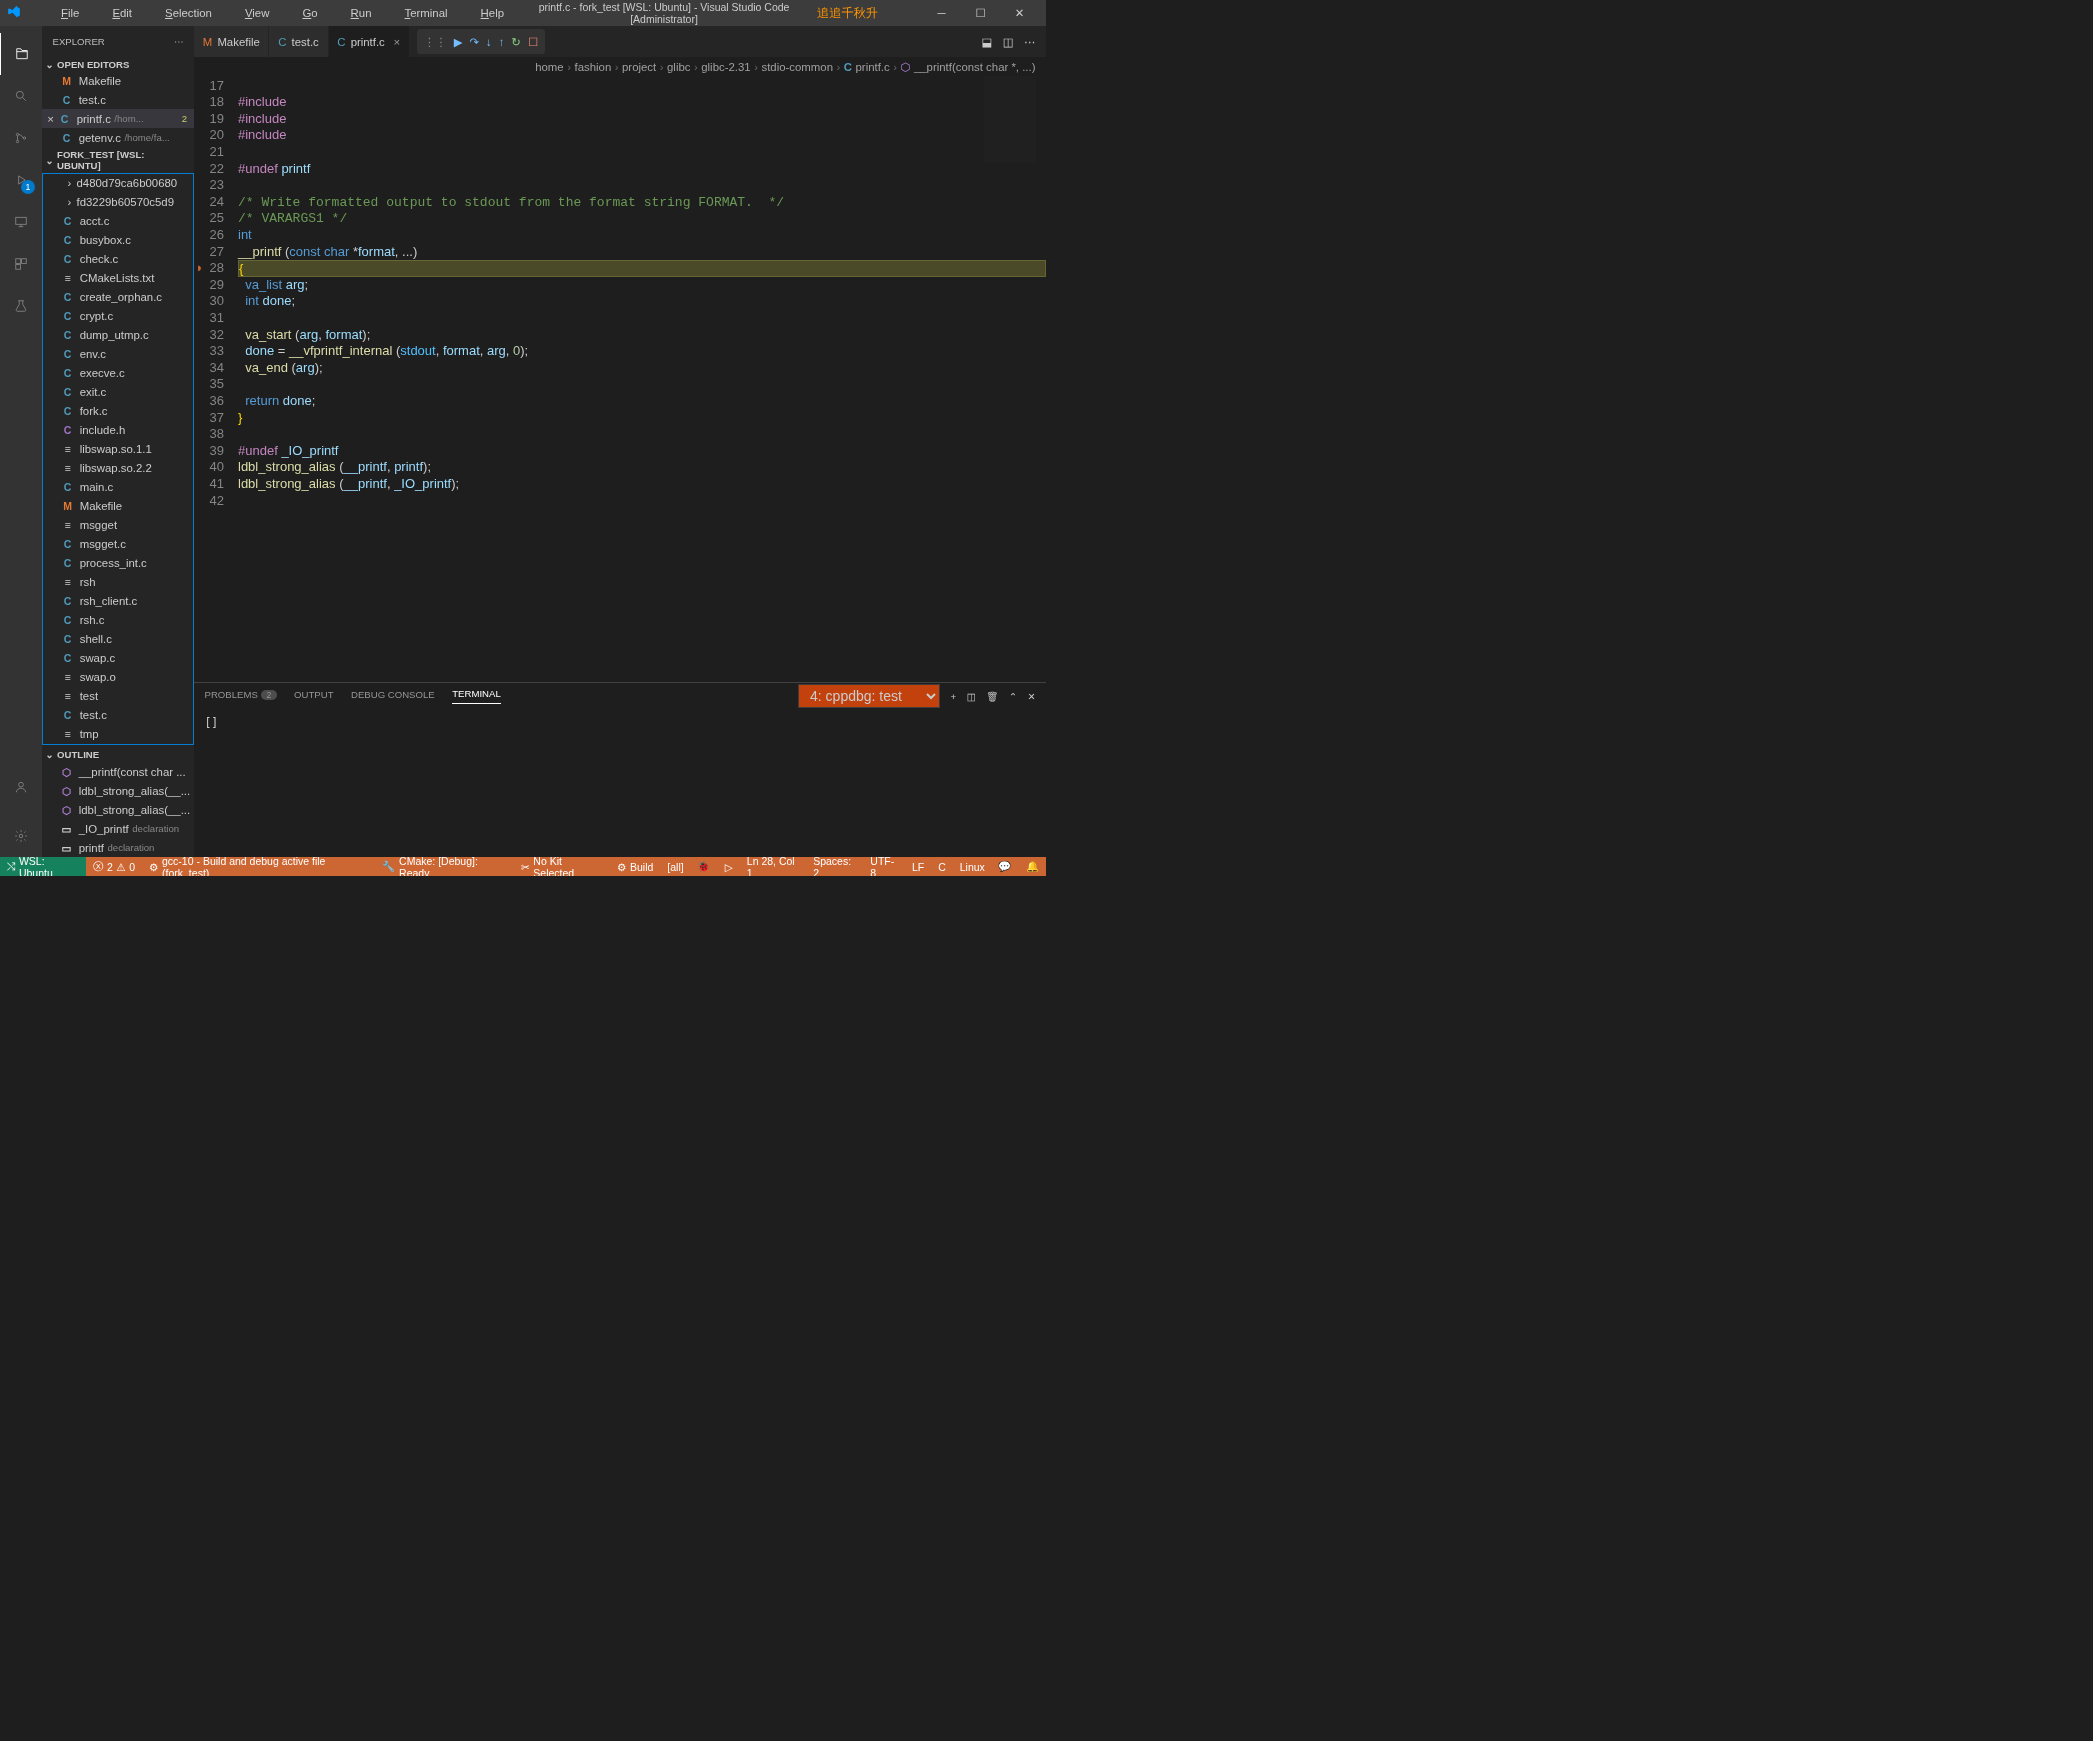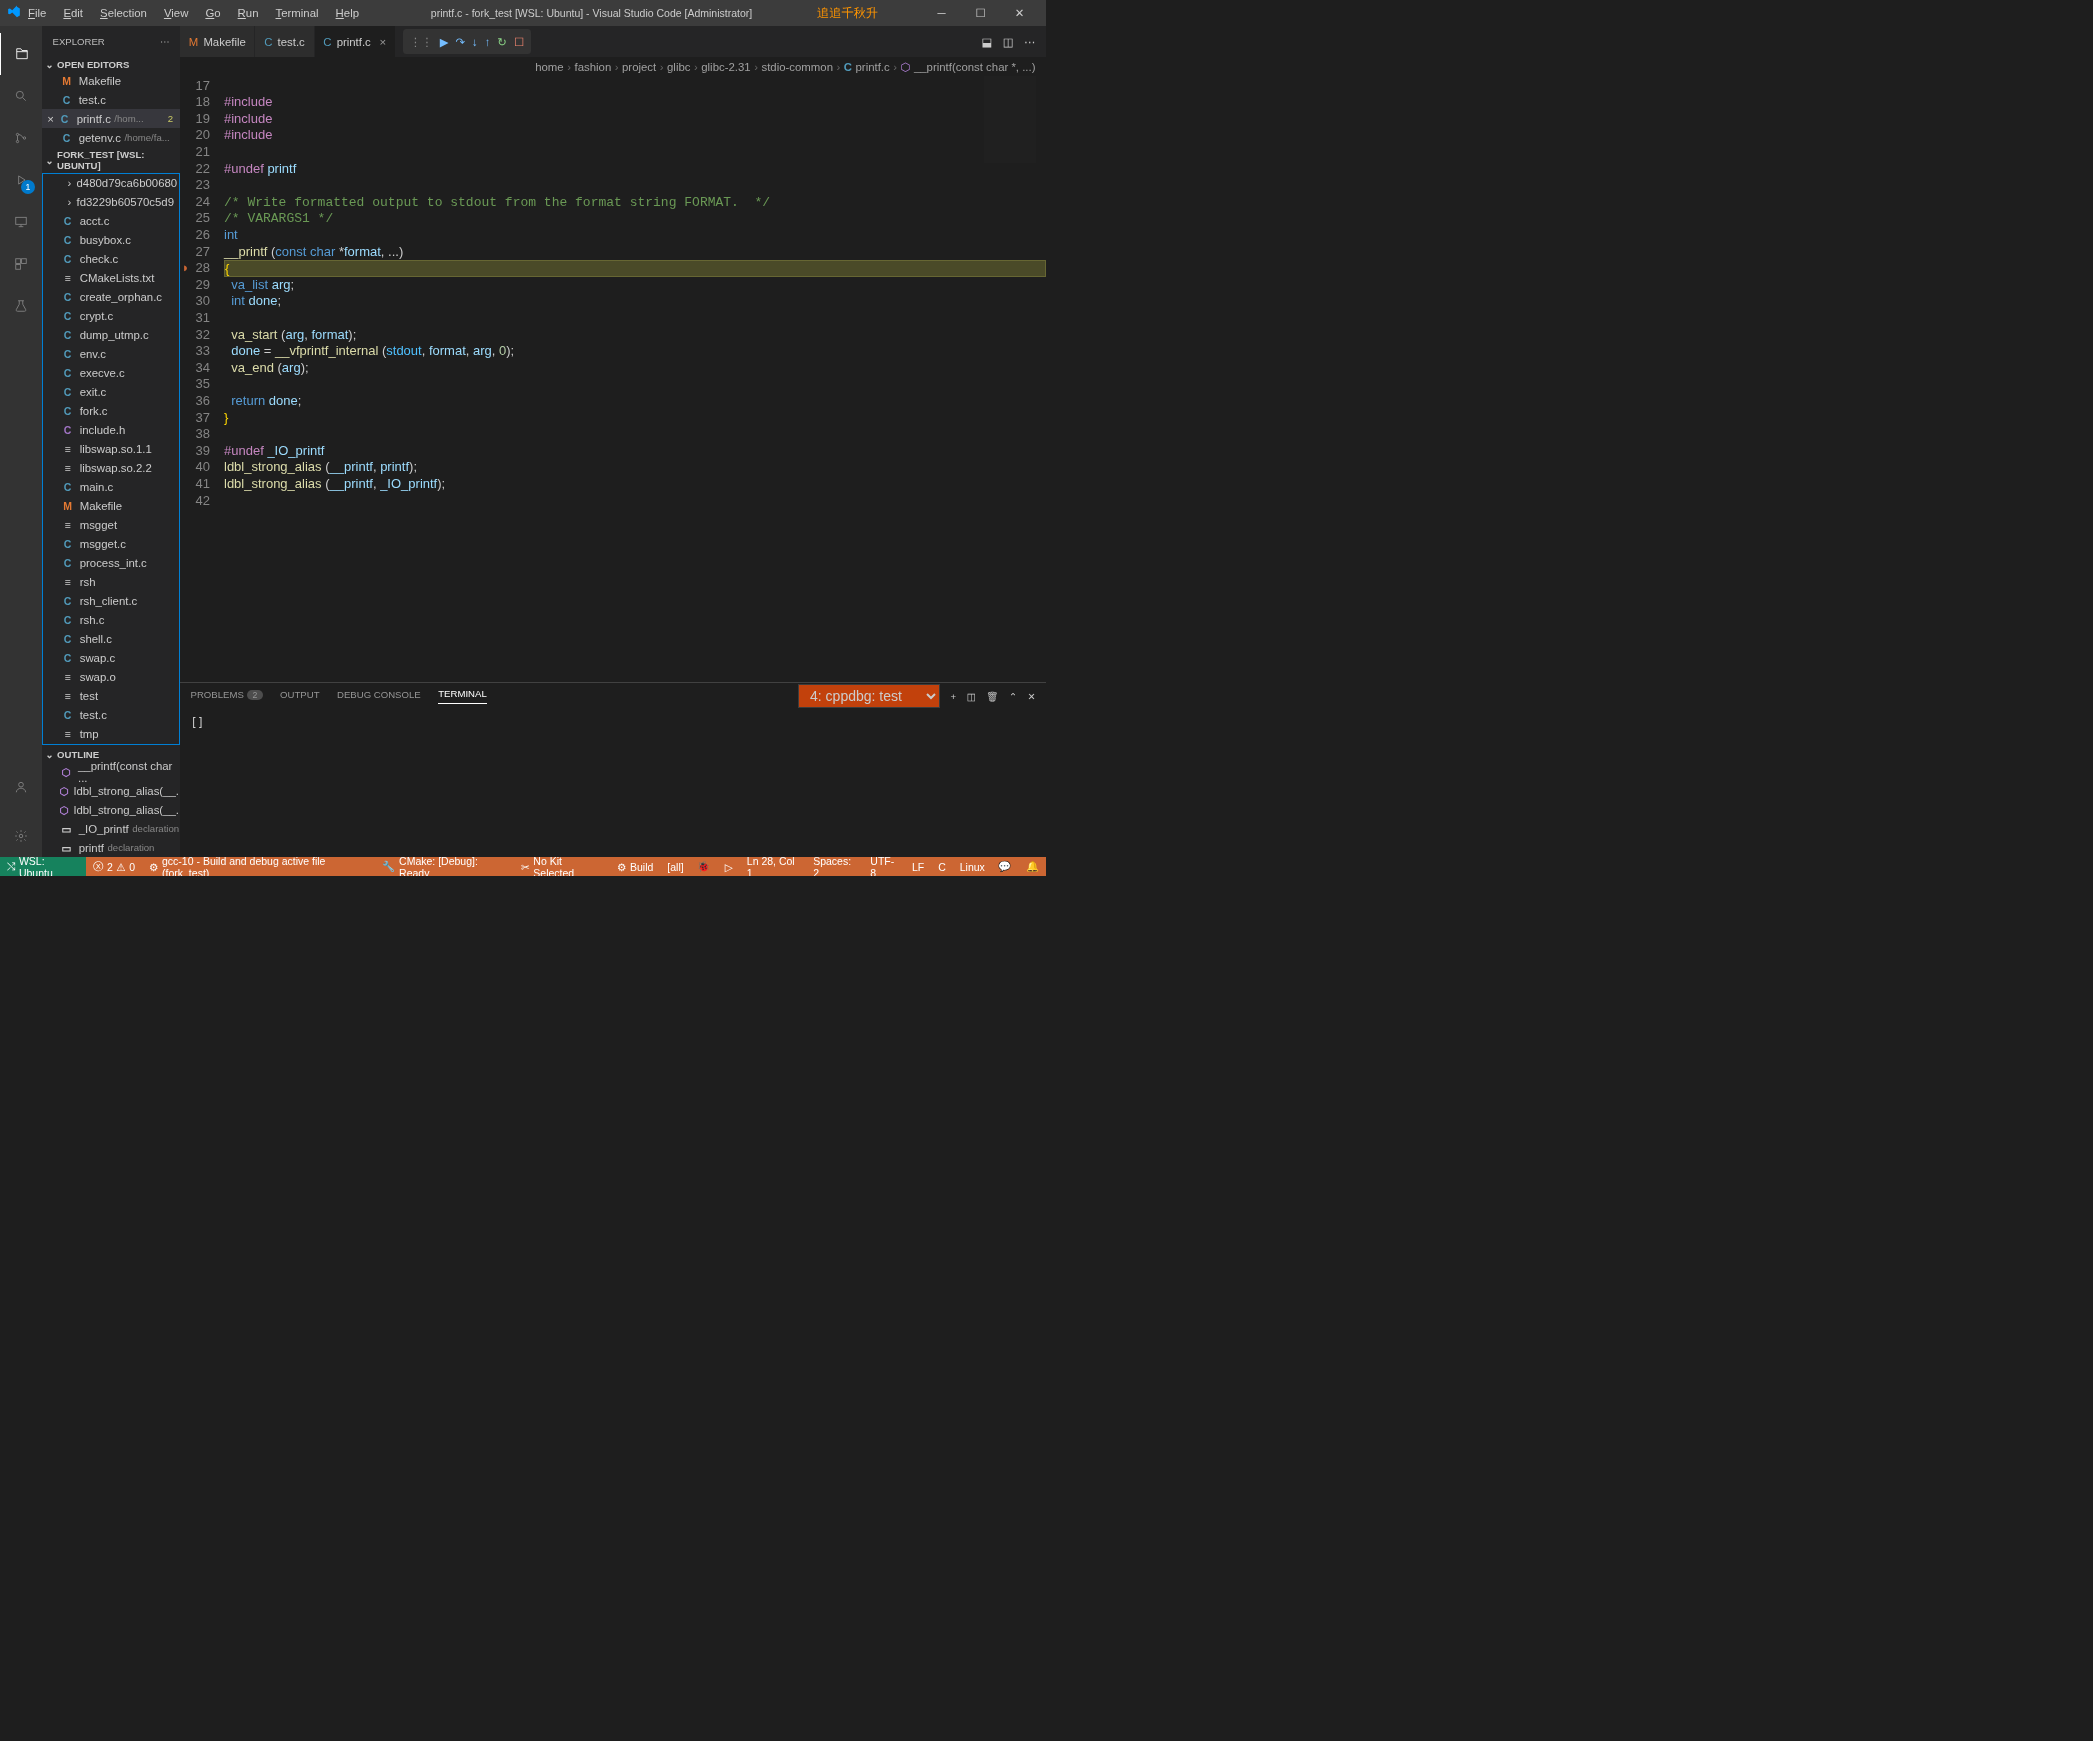--- a/index.html
+++ b/index.html
@@ -1,34 +1,34 @@
 <!DOCTYPE html>
 <html style="font-size:14px"><head>
 <meta charset="utf-8">
 <style>
 * { margin: 0; padding: 0; box-sizing: border-box; font-family: 'Segoe UI', sans-serif; }
 body { background: #1e1e1e; color: #cccccc; font-size: 11.4px; overflow: hidden; width: 1046px; height: 876px; }
 
 .titlebar { height: 26px; background: #3c3c3c; display: flex; align-items: center; padding: 0 7px; }
-.menubar { display: flex; gap: 3px; }
+.menubar { display: flex; gap: 19px; padding-left: 33px; }
 .menubar span { padding: 3.5px 7px; cursor: pointer; }
 .title-center { flex: 1; text-align: center; color: #cccccc; font-size: 10.5px; }
 .title-chinese { color: #ff9500; font-size: 12.2px; margin-right: 44px; }
 .window-controls { display: flex; gap: 0; }
 .window-controls span { width: 39px; height: 26px; display: flex; align-items: center; justify-content: center; cursor: pointer; }
 
 .main { display: flex; height: calc(100% - 26px - 19px); }
 
 .activitybar { width: 42px; background: #333333; display: flex; flex-direction: column; align-items: center; padding-top: 7px; }
 .activitybar .icon { width: 42px; height: 42px; display: flex; align-items: center; justify-content: center; cursor: pointer; color: #858585; position: relative; }
 .activitybar .icon.active { color: #ffffff; border-left: 1.7px solid #ffffff; }
 .activitybar .icon .badge { position: absolute; bottom: 7px; right: 7px; background: #007acc; color: white; border-radius: 50%; width: 14px; height: 14px; font-size: 8.7px; display: flex; align-items: center; justify-content: center; }
 .activitybar .bottom { margin-top: auto; margin-bottom: 7px; }
 
-.sidebar { width: 138px; background: #252526; display: flex; flex-direction: column; }
+.sidebar { width: 152px; background: #252526; display: flex; flex-direction: column; }
 .sidebar-header { height: 31px; display: flex; align-items: center; justify-content: space-between; padding: 0 10.5px; font-size: 9.6px; color: #bbbbbb; }
 .sidebar-section { font-size: 9.6px; }
 .section-header { display: flex; align-items: center; padding: 1.7px 3.5px; font-weight: bold; cursor: pointer; background: #252526; }
 .section-header .chev { margin-right: 3.5px; }
 .tree { font-size: 11.4px; }
 .tree-item { display: flex; align-items: center; padding: 0.9px 0 0.9px 17.5px; cursor: pointer; height: 19px; }
 .tree-item.active { background: #37373d; }
 .tree-item .file-icon { width: 14px; margin-right: 5.2px; text-align: center; font-weight: bold; font-size: 10.5px; }
 .tree-item .close-x { margin-left: auto; margin-right: 7px; color: #cccccc; }
 .tree-item .problems { margin-left: auto; margin-right: 7px; color: #cccc66; font-size: 9.6px; }

